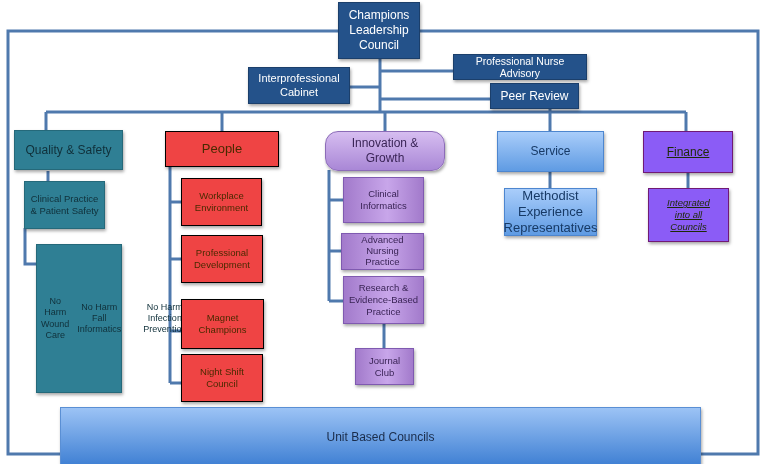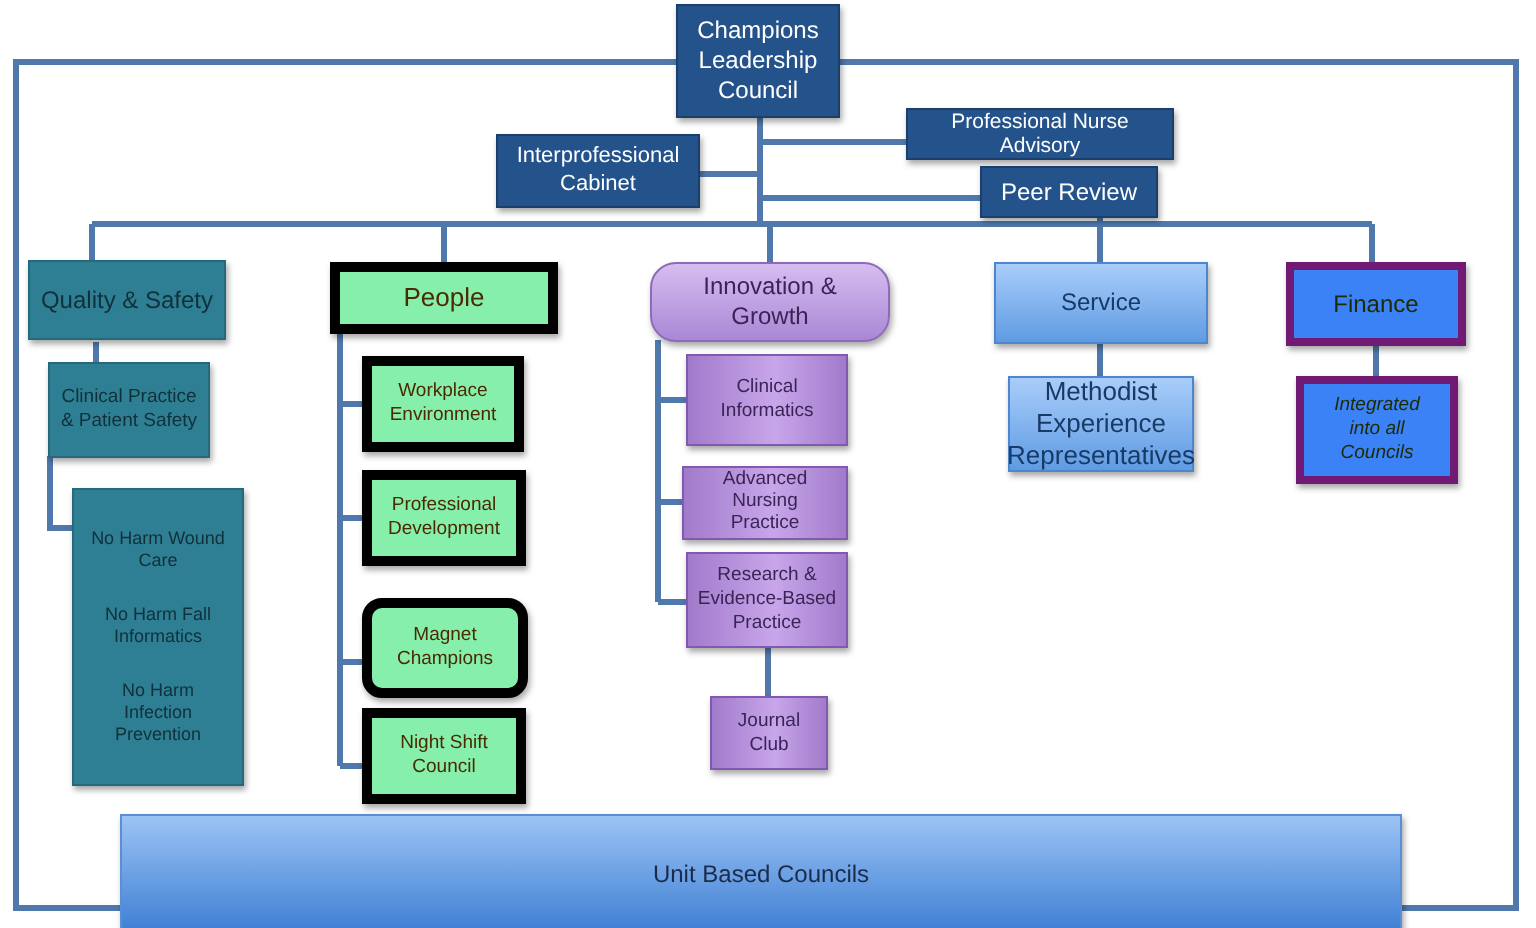--- a/index.html
+++ b/index.html
@@ -9,28 +9,28 @@
     font-family: "Liberation Sans", sans-serif;
   }
   .box {
     position: absolute; box-sizing: border-box;
     display: flex; align-items: center; justify-content: center;
     text-align: center; line-height: 1.25;
     box-shadow: 1px 2px 3px rgba(0,0,0,0.35);
   }
   .navy { background: #24528a; color: #ffffff; border: 1px solid #1b3f6b; }
   .teal { background: #2f7f94; color: #10303a; border: 1px solid #25697a; }
-  .orange { background: #86efac; color: #4a2a00; border: 5px solid #000000; }
+  .orange { background: #ef4444; color: #4a2a00; border: 1px solid #000000; }
   .purple-top { background: linear-gradient(#d6bdf0, #a987d6); color: #3a2456; border: 1px solid #8c6cb8; }
   .purple { background: linear-gradient(90deg, #a27acb 0%, #c8a6ea 55%, #a27acb 100%); color: #3a2456; border: 1px solid #7f5ab0; }
   .blue { background: linear-gradient(#a9cdfa, #5f9be3); color: #173a66; border: 1px solid #4d86cf; }
-  .green { background: #3b82f6; color: #1d2a05; border: 4px solid #701a75; }
+  .green { background: #8b5cf6; color: #1d2a05; border: 1px solid #701a75; text-decoration: underline; }
   .unit { background: linear-gradient(#9cc3f5, #3e7fd3); color: #1a2c4a; border: 1px solid #5a8fd4; }
   .ital { font-style: italic; }
-  .stack { flex-direction: column; justify-content: space-evenly; }
+  .stack { flex-direction: row; justify-content: space-evenly; }
   svg.lines { position: absolute; left: 0; top: 0; }
   svg.lines line, svg.lines polyline { stroke: #4f79ad; stroke-width: 3; fill: none; }
 </style>
 </head>
 <body>
 
 <svg class="lines" width="768" height="464">
 
   <polyline points="60,454 8,454 8,31 338,31"></polyline>
   <polyline points="420,31 758,31 758,454 700,454"></polyline>
@@ -68,41 +68,41 @@
 </svg>
 
 <div class="box navy" style="left:338px;top:2px;width:82px;height:57px;font-size:12px;padding:0 4px;">Champions Leadership Council</div>
 
 <div class="box navy" style="left:248px;top:67px;width:102px;height:37px;font-size:11px;padding:13px 4px;">Interprofessional Cabinet</div>
 
 <div class="box navy" style="left:453px;top:54px;width:134px;height:26px;font-size:10.5px;padding:0 20px;line-height:1.15;">Professional Nurse Advisory</div>
 
 <div class="box navy" style="left:490px;top:83px;width:89px;height:26px;font-size:12px;">Peer Review</div>
 
-<div class="box teal" style="left:14px;top:130px;width:99px;height:40px;font-size:12px;">Quality &amp; Safety</div>
+<div class="box teal" style="left:14px;top:130px;width:109px;height:40px;font-size:12px;">Quality &amp; Safety</div>
 
 <div class="box orange" style="left:165px;top:131px;width:114px;height:36px;font-size:13px;">People</div>
 
 <div class="box purple-top" style="left:325px;top:131px;width:120px;height:40px;font-size:12px;padding:0 14px;border-radius:13px;">Innovation &amp; Growth</div>
 
 <div class="box blue" style="left:497px;top:131px;width:107px;height:41px;font-size:12px;">Service</div>
 
 <div class="box green" style="left:643px;top:131px;width:90px;height:42px;font-size:12px;">Finance</div>
 
 <div class="box teal" style="left:24px;top:181px;width:81px;height:48px;font-size:9.5px;padding:0 3px;">Clinical Practice &amp; Patient Safety</div>
 
 <div class="box teal stack" style="left:36px;top:244px;width:86px;height:149px;font-size:9px;padding:3px 4px;">
   <div>No Harm Wound Care</div>
   <div style="padding:0 8px;">No Harm Fall Informatics</div>
   <div style="padding:0 14px;">No Harm Infection Prevention</div>
 </div>
 
 <div class="box orange" style="left:181px;top:178px;width:81px;height:48px;font-size:9.5px;padding:0 5px;">Workplace Environment</div>
 <div class="box orange" style="left:181px;top:235px;width:82px;height:48px;font-size:9.5px;padding:0 4px;">Professional Development</div>
-<div class="box orange" style="left:181px;top:299px;width:83px;height:50px;font-size:9.5px;padding:0 8px;border-radius:10px;">Magnet Champions</div>
+<div class="box orange" style="left:181px;top:299px;width:83px;height:50px;font-size:9.5px;padding:0 8px;">Magnet Champions</div>
 <div class="box orange" style="left:181px;top:354px;width:82px;height:48px;font-size:9.5px;padding:0 10px;">Night Shift Council</div>
 
 <div class="box purple" style="left:343px;top:177px;width:81px;height:46px;font-size:9.5px;padding:0 12px;">Clinical Informatics</div>
 <div class="box purple" style="left:341px;top:233px;width:83px;height:37px;font-size:9.5px;padding:0 14px;line-height:1.15;">Advanced Nursing Practice</div>
 <div class="box purple" style="left:343px;top:276px;width:81px;height:48px;font-size:9.5px;padding:0 2px;">Research &amp; Evidence-Based Practice</div>
 <div class="box purple" style="left:355px;top:348px;width:59px;height:37px;font-size:9.5px;padding:0 8px;">Journal Club</div>
 
 <div class="box blue" style="left:504px;top:188px;width:93px;height:48px;font-size:13px;padding:0 3px;">Methodist Experience Representatives</div>
 
 <div class="box green ital" style="left:648px;top:188px;width:81px;height:54px;font-size:9.5px;padding:0 10px;">Integrated into all Councils</div>

